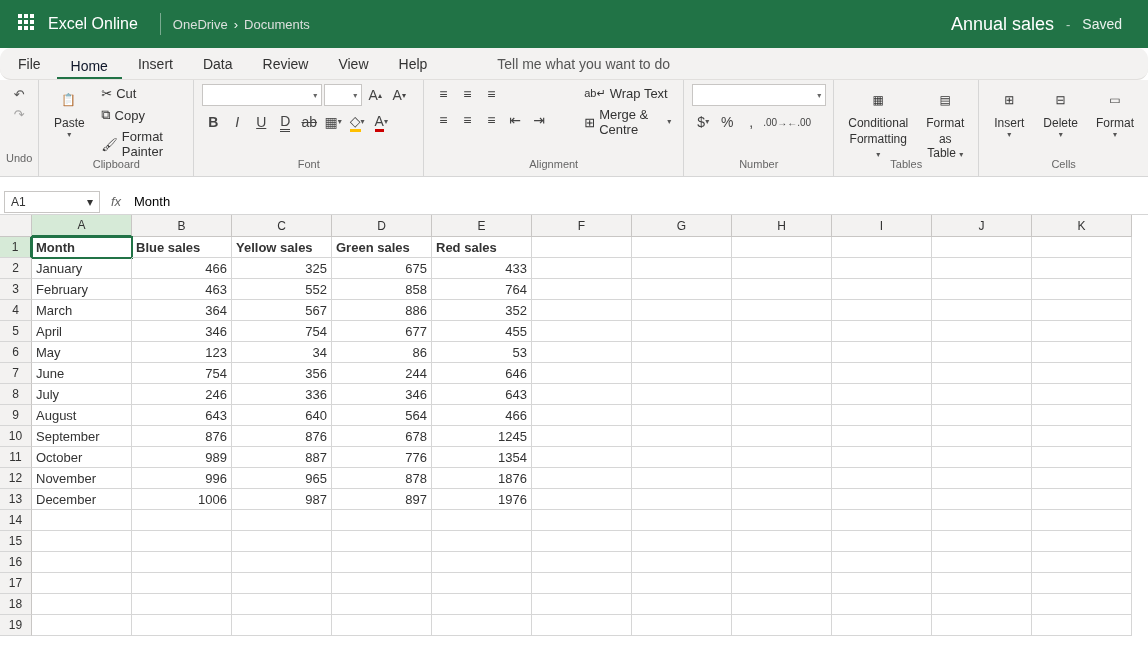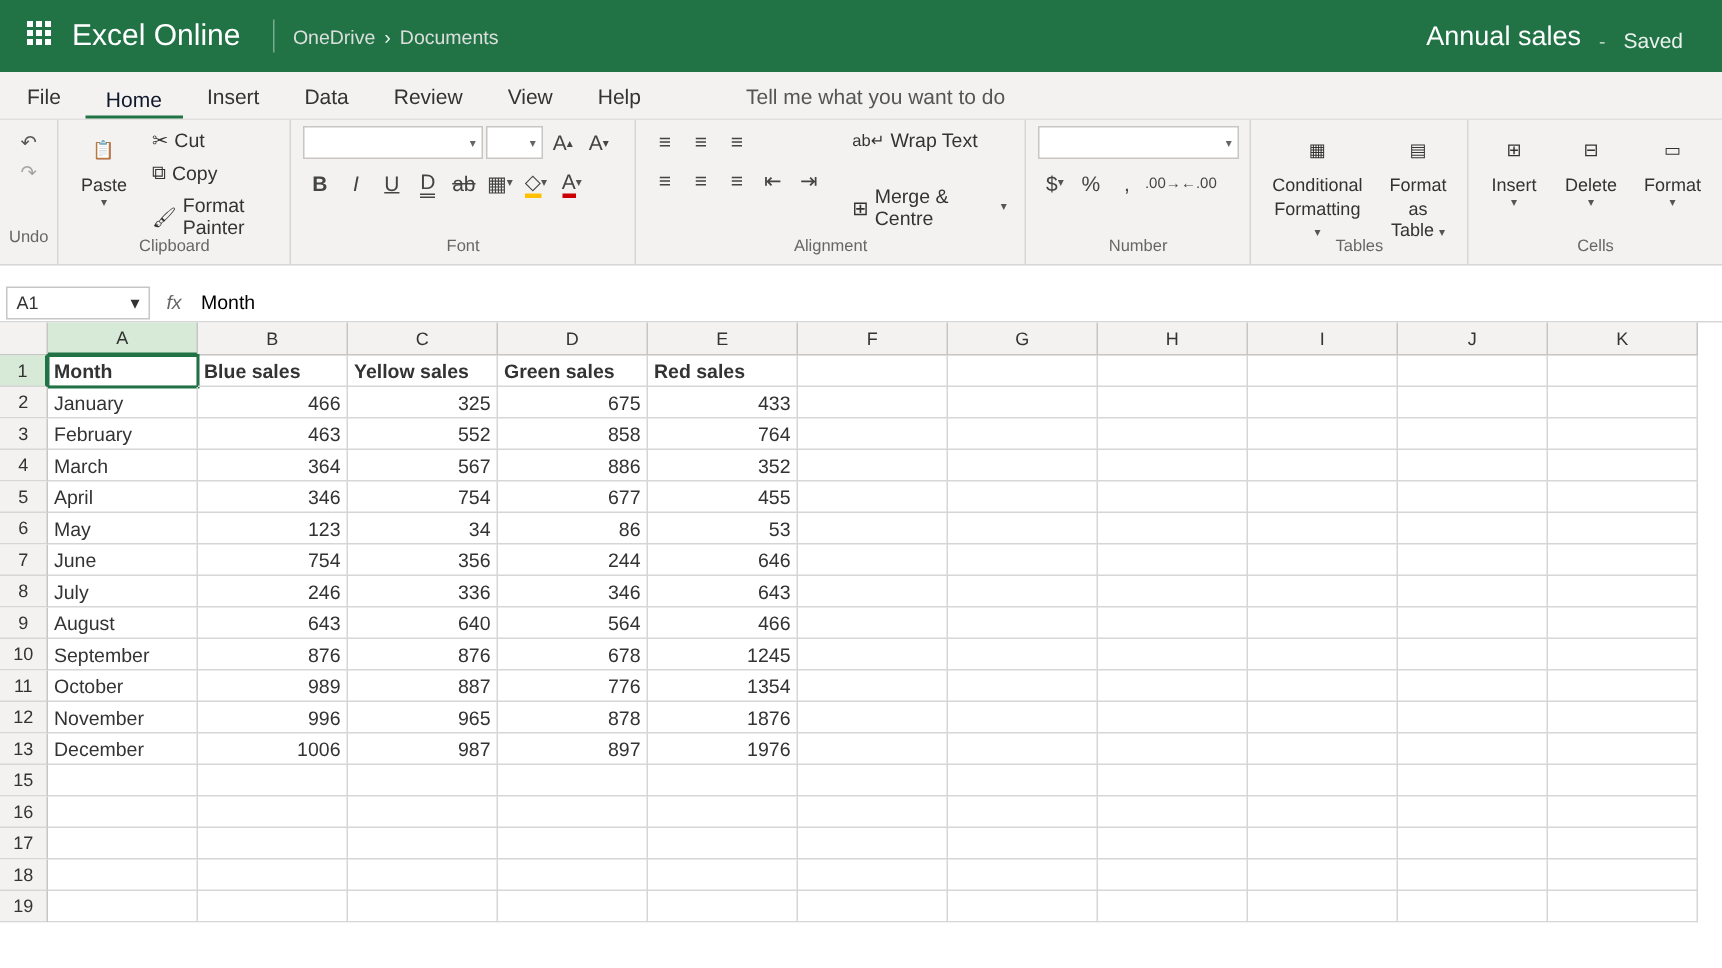--- a/index.html
+++ b/index.html
@@ -2,31 +2,31 @@
 <html><head>
 <meta charset="utf-8">
 <style>
 * { box-sizing: border-box; margin: 0; padding: 0; }
 body { font-family: "Segoe UI", Arial, sans-serif; font-size: 13px; background: #fff; color: #333; width: 1148px; overflow: hidden; }
 
 
 .header { background: #217346; color: #fff; height: 48px; display: flex; align-items: center; padding: 0 8px; }
 .header .waffle { width: 20px; height: 20px; display: grid; grid-template-columns: repeat(3,4px); grid-template-rows: repeat(3,4px); gap: 2px; margin: 0 10px; }
 .header .waffle span { background: #fff; }
-.header .app-name { font-size: 20px; margin-right: 10px; }
+.header .app-name { font-size: 16px; margin-right: 10px; }
 .header .sep { width: 1px; height: 22px; background: rgba(255,255,255,.4); margin: 0 12px; }
 .header .crumb { color: #e5e5e5; opacity: .95; font-size: 13px; }
 .header .chev { margin: 0 6px; opacity: .9; }
-.header .doc { margin-left: auto; display: flex; align-items: flex-end; gap: 12px; margin-right: 18px; }
+.header .doc { margin-left: auto; display: flex; align-items: center; gap: 12px; margin-right: 18px; }
 .header .doc-name { font-size: 18px; }
 .header .dash { opacity: .7; }
 .header .saved { font-size: 14px; opacity: .9; }
 
 
-.tabs { background: #f3f2f1; height: 32px; display: flex; align-items: stretch; padding-left: 4px; gap: 2px; border-bottom: 1px solid #e1dfdd; }
+.tabs { background: #f3f2f1; height: 32px; display: flex; align-items: stretch; padding-left: 4px; gap: 2px; border-bottom: 1px solid #e1dfdd; border-radius: 11px; }
 .tab { padding: 8px 14px 6px; font-size: 14px; color: #333; border-bottom: 2px solid transparent; cursor: default; }
 .tab.active { color: #0f172a; border-top: 2px solid transparent; border-bottom: 2px solid #217346; }
 .tab.tell { margin-left: 40px; color: #555; }
 .tab.open { margin-left: 20px; }
 
 
 .ribbon { background: #f3f2f1; border-bottom: 1px solid #d6d6d6; display: flex; }
 .rgroup { border-right: 1px solid #d6d6d6; padding: 4px 8px 2px; display: flex; flex-direction: column; }
 .rgroup .body { display: flex; align-items: flex-start; gap: 6px; height: 72px; }
 .rgroup .label { text-align: center; font-size: 11px; color: #666; padding: 2px 0 4px; }
@@ -190,21 +190,21 @@
           <div class="small-btn">≡</div>
         </div>
         <div class="row3">
           <div class="small-btn">≡</div>
           <div class="small-btn">≡</div>
           <div class="small-btn">≡</div>
           <div class="small-btn">⇤</div>
           <div class="small-btn">⇥</div>
         </div>
       </div>
-      <div class="stack" style="gap:18px;margin-left:8px">
+      <div class="stack" style="gap:2px;margin-left:24px">
         <div class="icon-btn">
             <span style="font-size:11px">ab↵</span>
             <span>Wrap Text</span>
           </div>
         <div class="icon-btn">
             <span>⊞</span>
             <span>Merge &amp; Centre</span>
             <span class="dropdown-caret">▾</span>
           </div>
       </div>
@@ -470,20 +470,34 @@
         <div class="cell num">897</div>
         <div class="cell num">1976</div>
         <div class="cell"></div>
         <div class="cell"></div>
         <div class="cell"></div>
         <div class="cell"></div>
         <div class="cell"></div>
         <div class="cell"></div>
       </div>
       <div class="row">
+        <div class="row-head">14</div>
+        <div class="cell"></div>
+        <div class="cell"></div>
+        <div class="cell"></div>
+        <div class="cell"></div>
+        <div class="cell"></div>
+        <div class="cell"></div>
+        <div class="cell"></div>
+        <div class="cell"></div>
+        <div class="cell"></div>
+        <div class="cell"></div>
+        <div class="cell"></div>
+      </div>
+      <div class="row">
         <div class="row-head">15</div>
         <div class="cell"></div>
         <div class="cell"></div>
         <div class="cell"></div>
         <div class="cell"></div>
         <div class="cell"></div>
         <div class="cell"></div>
         <div class="cell"></div>
         <div class="cell"></div>
         <div class="cell"></div>

